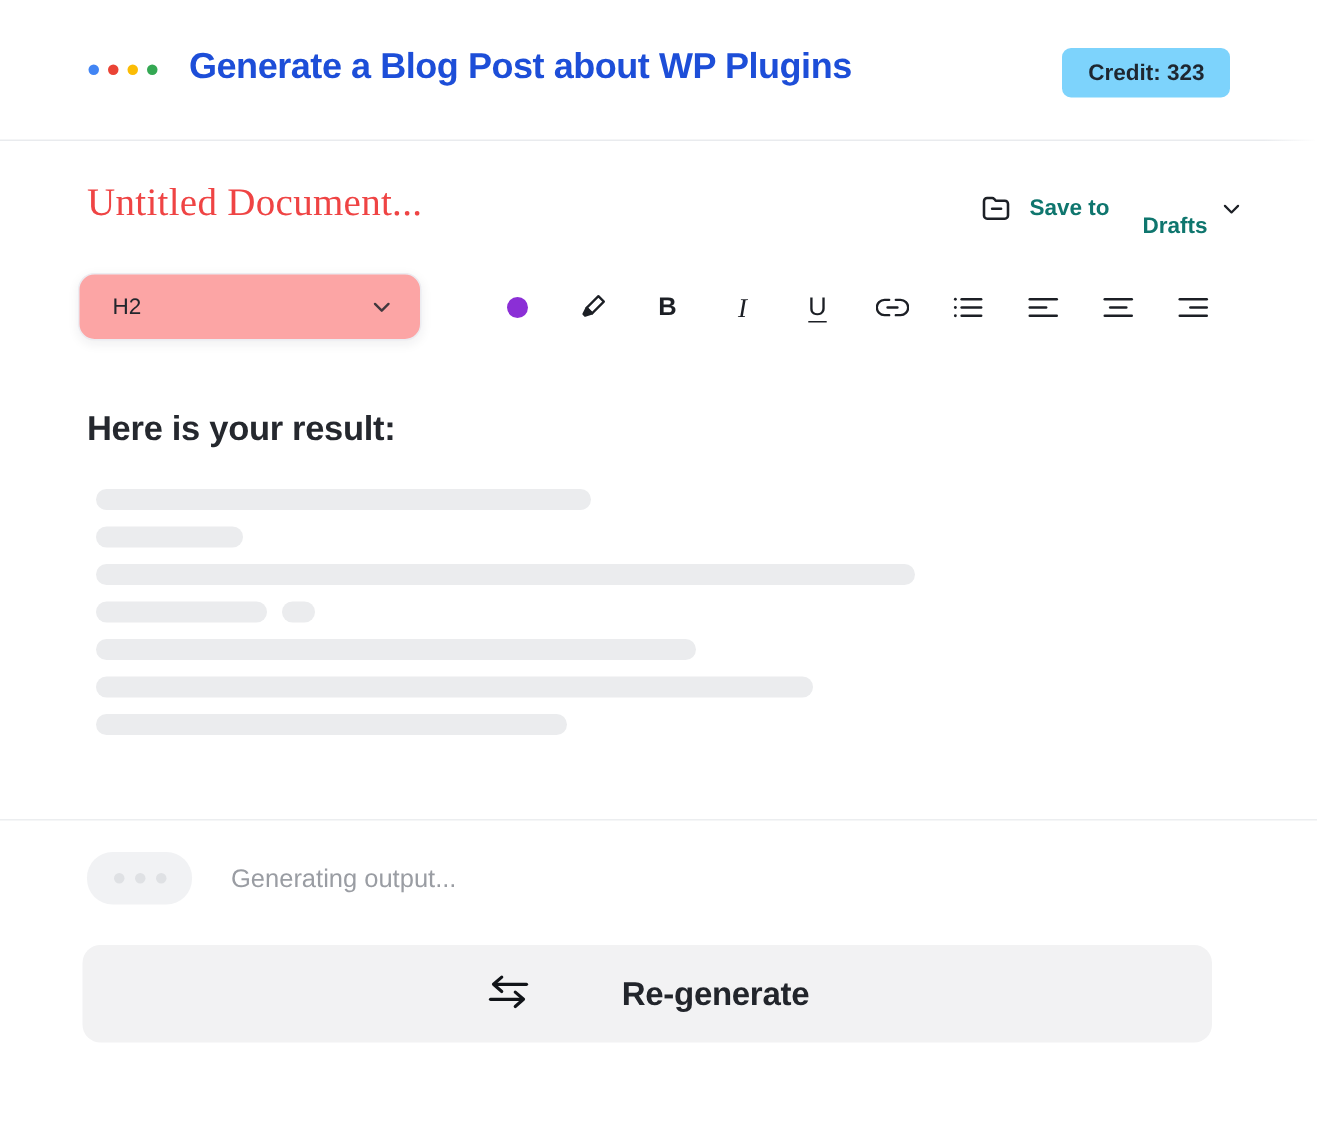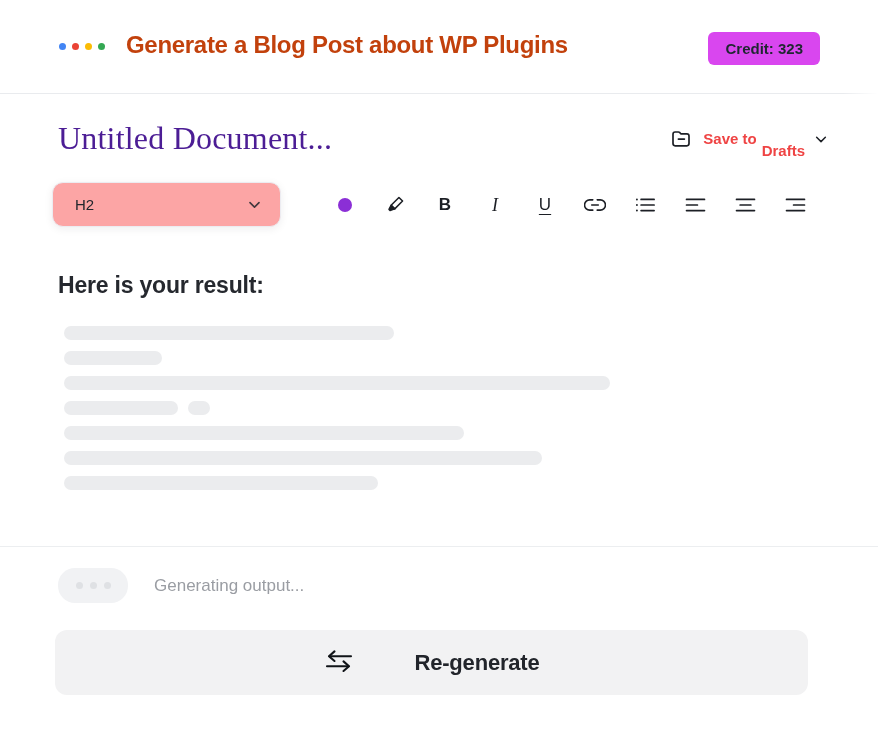--- a/index.html
+++ b/index.html
@@ -25,51 +25,51 @@
     background:linear-gradient(to right,#e9ebee 0%,#e9ebee 96%,rgba(233,235,238,0) 100%);
   }
   .dots {
     position:absolute; left:59px; top:43px;
     display:flex; gap:6px; align-items:center;
   }
   .dot { width:7px; height:7px; border-radius:50%; }
 
   .app-title {
     position:absolute; left:126px; top:31px;
-    font-size:24px; font-weight:700; color:#c2410c;
+    font-size:24px; font-weight:700; color:#1d4ed8;
     letter-spacing:-0.3px; white-space:nowrap;
   }
 
   .credit-badge {
     position:absolute; right:58px; top:32px;
-    background:#d946ef;
+    background:#7dd3fc;
     color:#1e2730;
     font-size:15px; font-weight:700;
     padding:8px 17px;
     border-radius:6px;
     white-space:nowrap;
   }
 
   
   .doc-title {
     position:absolute; left:58px; top:120px;
     font-family:"Liberation Serif", serif;
-    font-size:32px; color:#4c1d95; font-weight:400;
+    font-size:26px; color:#ef4444; font-weight:400;
     letter-spacing:0.2px;
   }
 
   .save-row {
     position:absolute; right:50px; top:118px;
     display:flex; align-items:center; gap:9px;
     cursor:pointer;
   }
   .folder-icon { width:24px; height:24px; display:block; }
   .save-text {
-    font-size:15px; font-weight:700; color:#ef4444;
-    display:flex; align-items:center; gap:5px;
+    font-size:15px; font-weight:700; color:#0f766e;
+    display:flex; align-items:center; gap:22px;
   }
   .save-target { text-underline-offset:3px;margin-top:24px; }
   .chev { width:14px; height:14px; display:block; }
 
   
   .toolbar {
     position:absolute; left:0; top:182px; width:878px; height:46px;
   }
   .fmt-select {
     position:absolute; left:52px; top:0;

